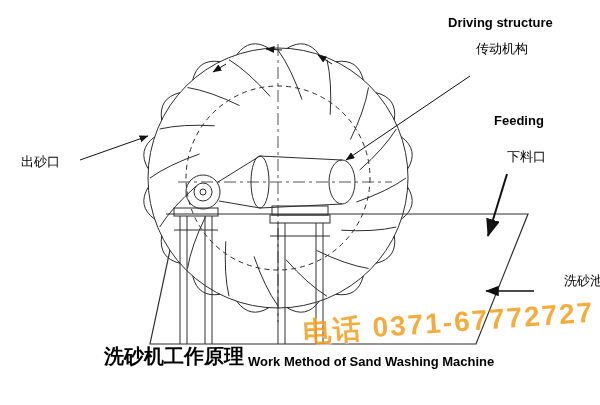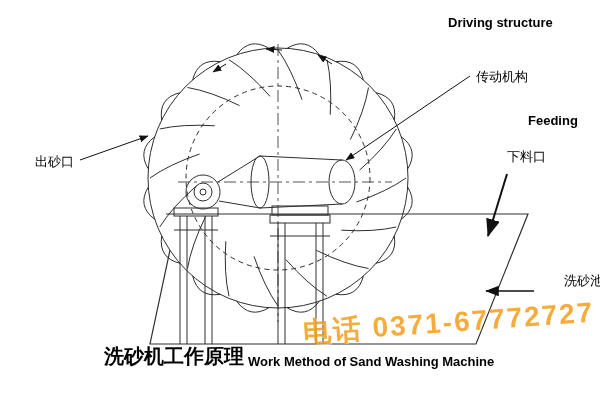--- a/index.html
+++ b/index.html
@@ -120,25 +120,25 @@
 
     <g stroke="#111" fill="none">
       <line x1="450" y1="76" x2="326" y2="160" stroke-width="1" marker-end="url(#arr)"></line>
       <line x1="60" y1="160" x2="128" y2="136" stroke-width="1" marker-end="url(#arr)"></line>
       <line x1="487" y1="174" x2="468" y2="236" stroke-width="2" marker-end="url(#arr)"></line>
       <line x1="514" y1="291" x2="466" y2="291" stroke-width="1.5" marker-end="url(#arr)"></line>
     </g>
   </svg>
 
   <div class="label bold" style="left:428px;top:15px">Driving structure</div>
-  <div class="label" style="left:456px;top:69px">传动机构</div>
+  <div class="label" style="left:456px;top:41px">传动机构</div>
 
-  <div class="label" style="left:15px;top:154px">出砂口</div>
+  <div class="label" style="left:1px;top:154px">出砂口</div>
 
-  <div class="label bold" style="left:508px;top:113px">Feeding</div>
+  <div class="label bold" style="left:474px;top:113px">Feeding</div>
   <div class="label" style="left:487px;top:149px">下料口</div>
 
   <div class="label" style="left:544px;top:273px">洗砂池</div>
 
   <div class="caption-zh">洗砂机工作原理</div>
   <div class="caption-en">Work Method of Sand Washing Machine</div>
 
   <div class="watermark" style="color: rgb(245, 158, 27);">电话 0371-67772727</div>
 </div>
 

